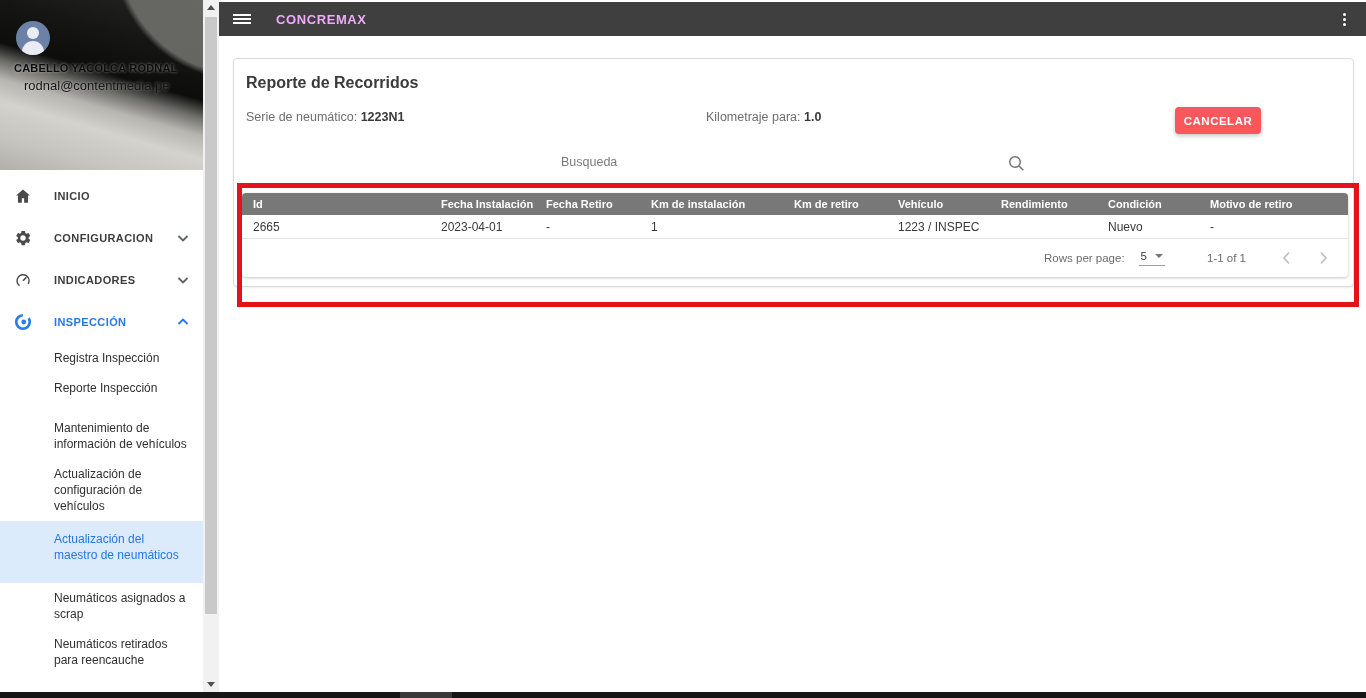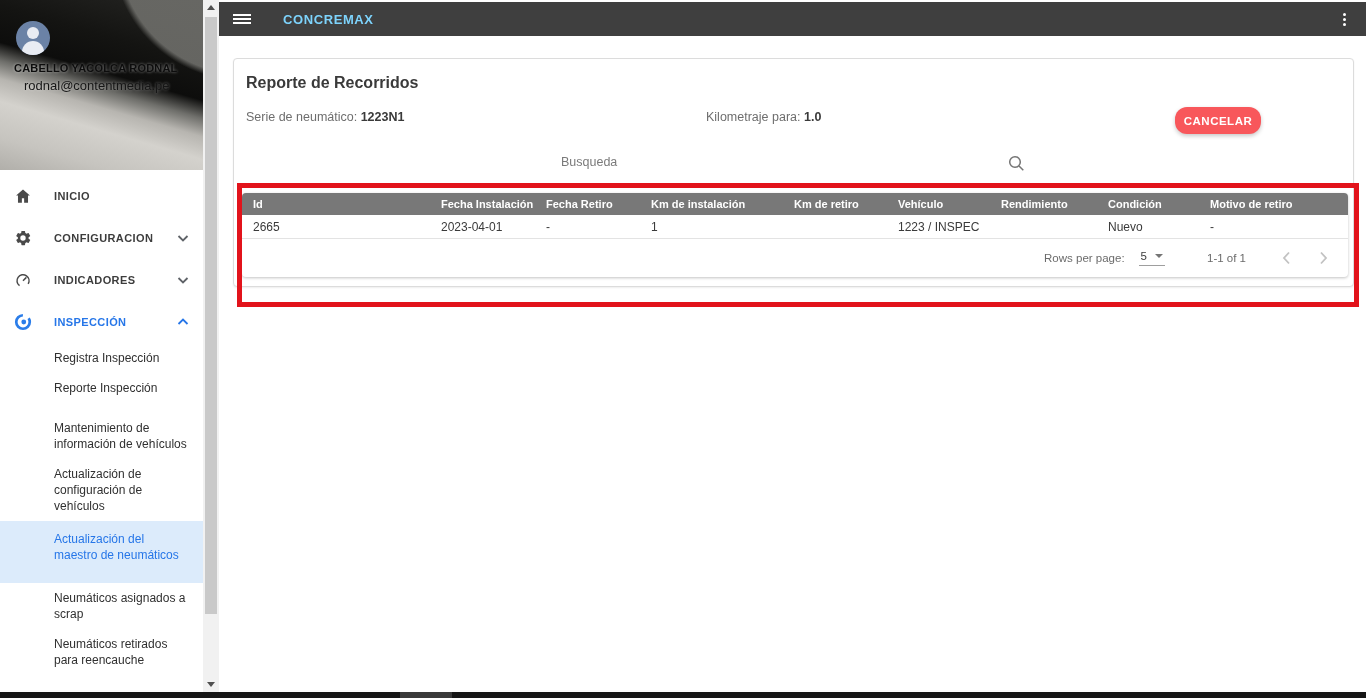--- a/index.html
+++ b/index.html
@@ -42,35 +42,35 @@
   
   #side-scrollbar { position:absolute; left:203px; top:0; width:16px; height:692px; background:#f1f1f1; }
   #side-scrollbar .arrow { position:absolute; left:4px; width:0; height:0; border-left:4px solid transparent; border-right:4px solid transparent; }
   #side-scrollbar .arrow.up { top:5px; border-bottom:5px solid #505050; }
   #side-scrollbar .arrow.down { top:682px; border-top:5px solid #505050; }
   #scroll-thumb { position:absolute; left:2px; top:17px; width:12px; height:597px; background:#c9c9c9; }
   
   #topbar { position:absolute; left:219px; top:2px; width:1147px; height:34px; background:#3f3f3f; display:flex; align-items:center; }
   .hamburger { margin-left:14px; width:18px; cursor:pointer; }
   .hamburger span { display:block; height:2px; background:#fff; margin:2px 0; }
-  .topbar-title { color:#7dd3fc; font-size:13px; font-weight:700; letter-spacing:.6px; margin-left:32px; }
+  .topbar-title { color:#f0abfc; font-size:13px; font-weight:700; letter-spacing:.6px; margin-left:25px; }
   .kebab { margin-left:auto; margin-right:16px; display:flex; flex-direction:column; gap:2px; cursor:pointer; padding:4px; }
   .kebab i { width:3px; height:3px; border-radius:50%; background:#fff; }
   
   #card {
     position:absolute; left:233px; top:58px; width:1121px; height:229px; background:#fff;
     border:1px solid #dcdcdc; border-radius:4px; box-shadow:0 1px 2px rgba(0,0,0,.07);
   }
   .card-title { position:absolute; left:12px; top:15px; font-size:16px; font-weight:600; color:#3a3a3a; }
   .meta { position:absolute; top:51px; font-size:12.5px; color:#6e6e6e; }
   .meta b { color:#3a3a3a; font-weight:700; }
   .meta.serie { left:12px; }
   .meta.km { left:472px; }
   .cancel-btn {
-    position:absolute; left:941px; top:48px; width:86px; height:27px; border:none; border-radius:12px;
+    position:absolute; left:941px; top:48px; width:86px; height:27px; border:none; border-radius:4px;
     background:#f8575b; color:#fff; font-family:"Liberation Sans",sans-serif; font-size:11.5px; font-weight:700;
     letter-spacing:.5px; box-shadow:0 2px 4px rgba(0,0,0,.22); cursor:pointer;
   }
   .search-input {
     position:absolute; left:327px; top:96px; width:440px; border:none; outline:none;
     font-family:"Liberation Sans",sans-serif; font-size:12.5px; color:#0f766e; background:transparent;
   }
   .search-input::placeholder { color:#7a7a7a; opacity:1; }
   .search-icon { position:absolute; left:773px; top:95px; cursor:pointer; }
   

